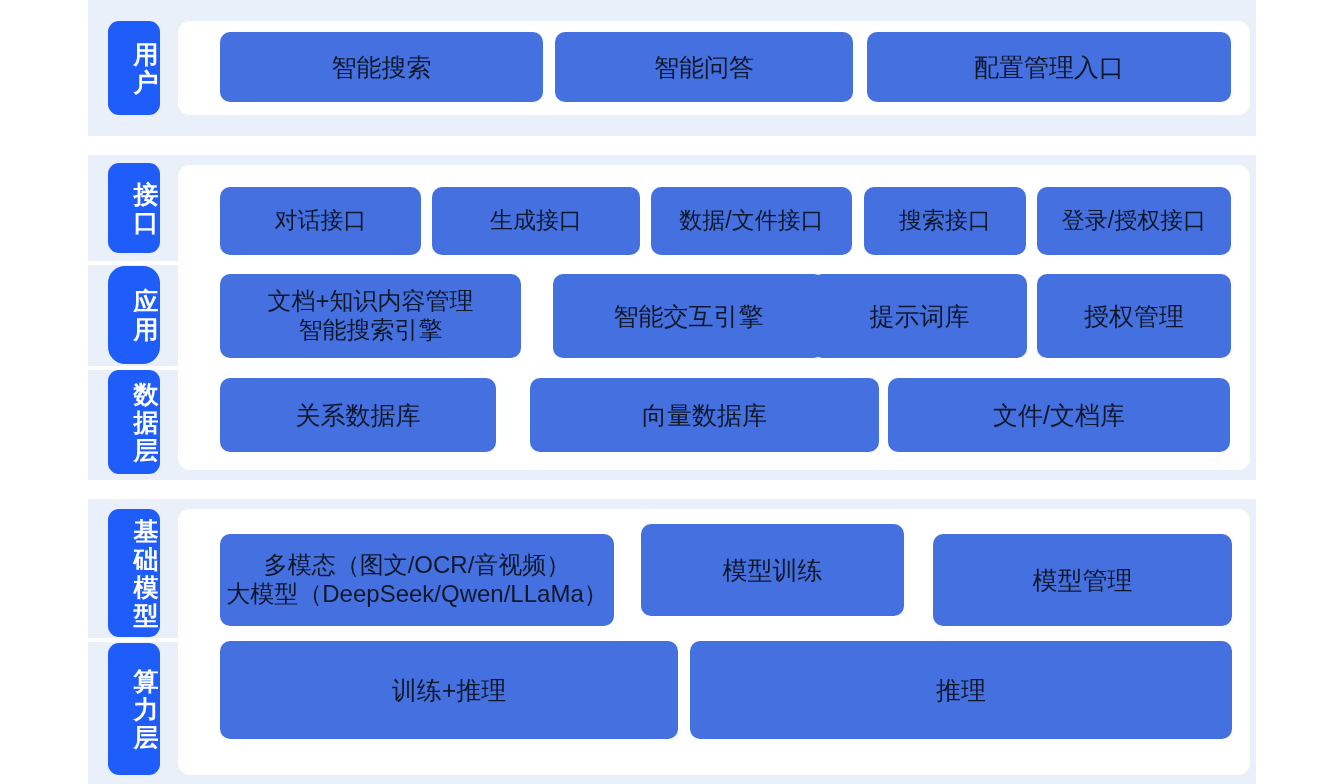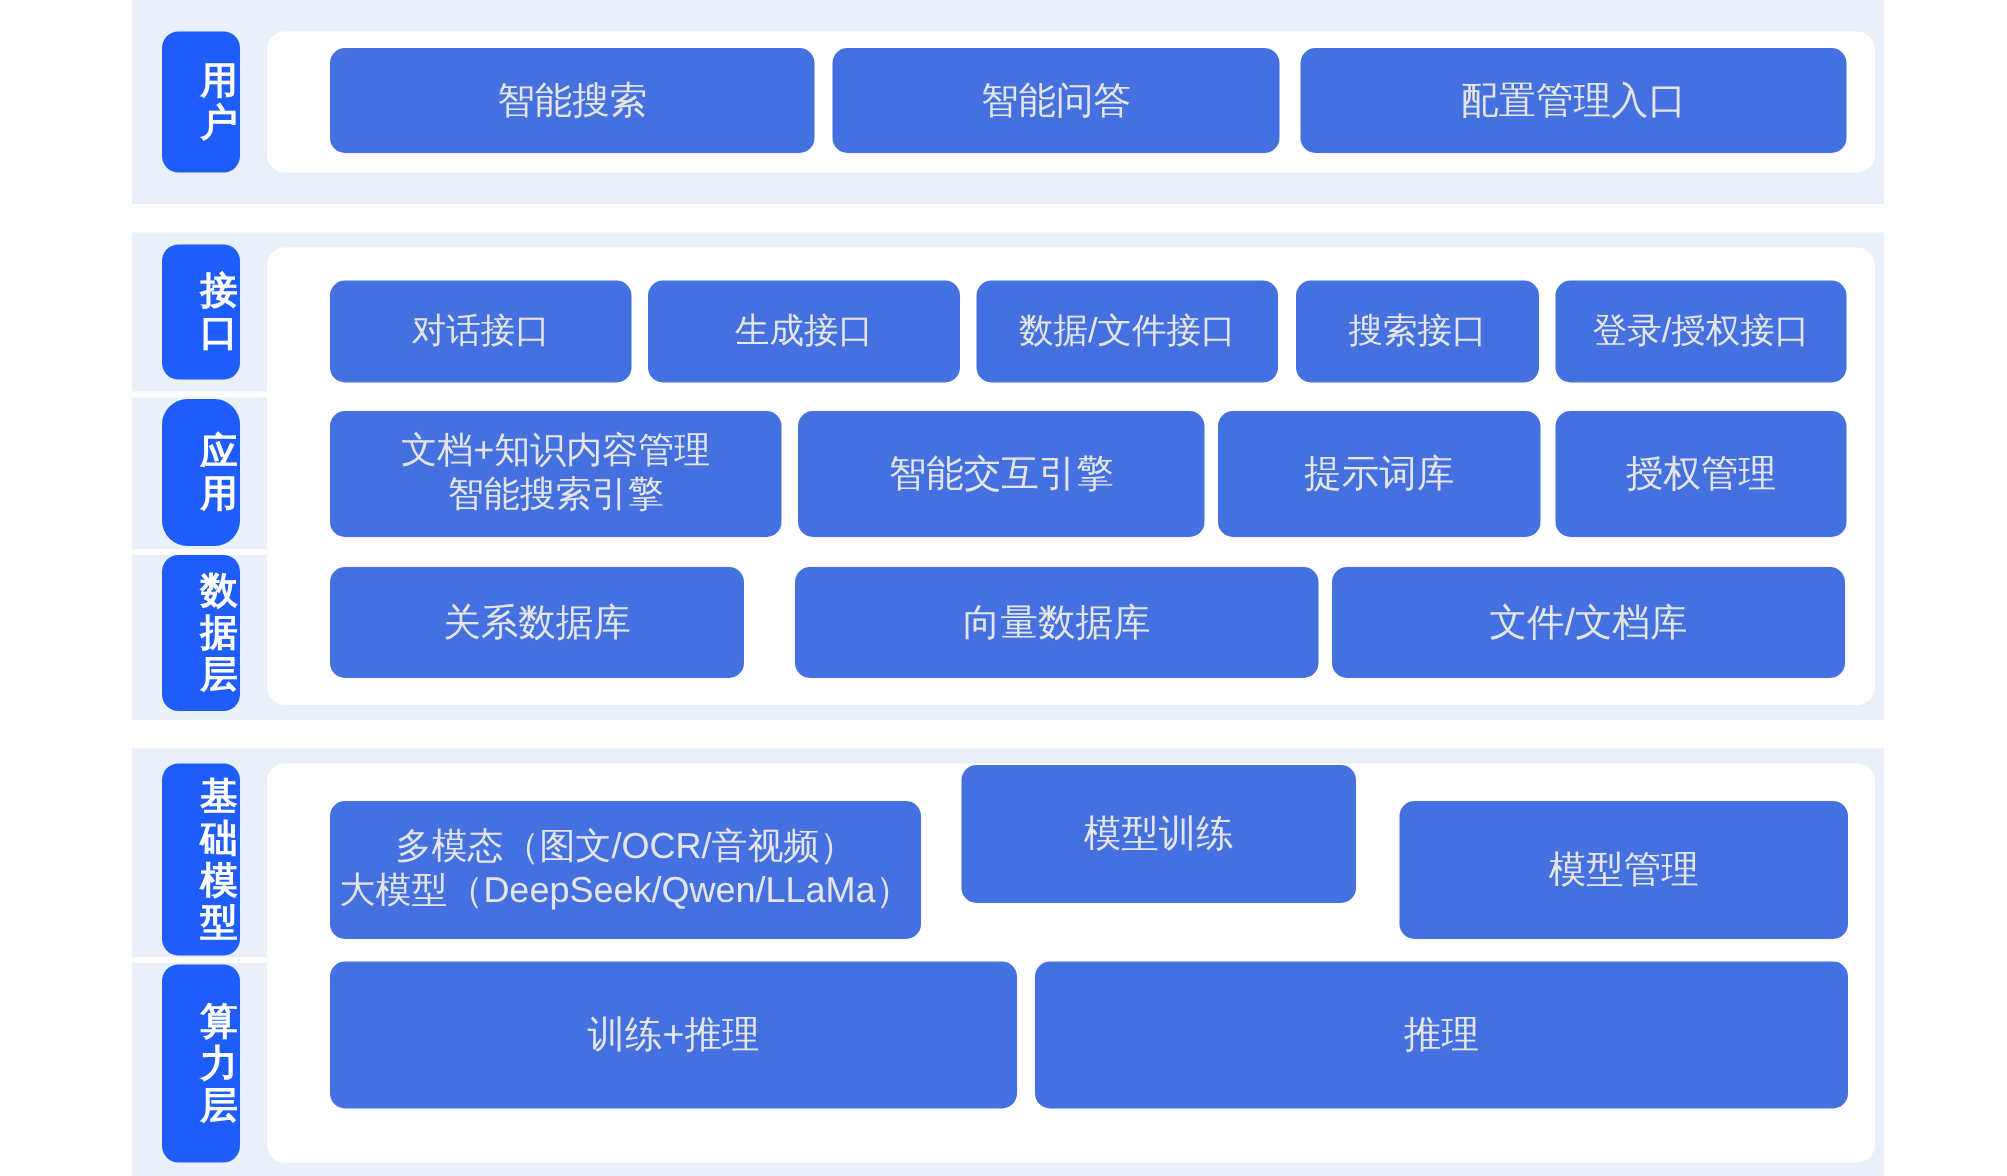--- a/index.html
+++ b/index.html
@@ -74,21 +74,21 @@
   }
   .card-user   { top: 21px;  height: 94px; }
   .card-mid    { top: 165px; height: 305px; }
   .card-bottom { top: 509px; height: 266px; }
 
   
   .box {
     position: absolute;
     background: #4571e0;
     border-radius: 10px;
-    color: #e5e5e5;
+    color: #0f172a;
     display: flex;
     align-items: center;
     justify-content: center;
     text-align: center;
     font-size: 25px;
     line-height: 1.28;
     box-sizing: border-box;
     padding: 2px 6px;
     white-space: pre-line;
   }
@@ -102,32 +102,32 @@
 
   
   .a0 { left: 220px; top: 187px; width: 201px; height: 68px; }
   .a1 { left: 432px; top: 187px; width: 208px; height: 68px; }
   .a2 { left: 651px; top: 187px; width: 201px; height: 68px; }
   .a3 { left: 864px; top: 187px; width: 162px; height: 68px; }
   .a4 { left: 1037px;top: 187px; width: 194px; height: 68px; }
 
   
   .p0 { left: 220px; top: 274px; width: 301px; height: 84px; }
-  .p1 { left: 532px; top: 274px; width: 271px; height: 84px; }
+  .p1 { left: 553px; top: 274px; width: 271px; height: 84px; }
   .p2 { left: 812px; top: 274px; width: 215px; height: 84px; }
   .p3 { left: 1037px;top: 274px; width: 194px; height: 84px; }
 
   
   .d0 { left: 220px; top: 378px; width: 276px; height: 74px; }
   .d1 { left: 530px; top: 378px; width: 349px; height: 74px; }
   .d2 { left: 888px; top: 378px; width: 342px; height: 74px; }
 
   
   .m0 { left: 220px; top: 534px; width: 394px; height: 92px; }
-  .m1 { left: 641px; top: 510px; width: 263px; height: 92px; }
+  .m1 { left: 641px; top: 524px; width: 263px; height: 92px; }
   .m2 { left: 933px; top: 534px; width: 299px; height: 92px; }
 
   
   .c0 { left: 220px; top: 641px; width: 458px; height: 98px; }
   .c1 { left: 690px; top: 641px; width: 542px; height: 98px; }
 
   
   .band-sep {
     position: absolute;
     left: 88px;

